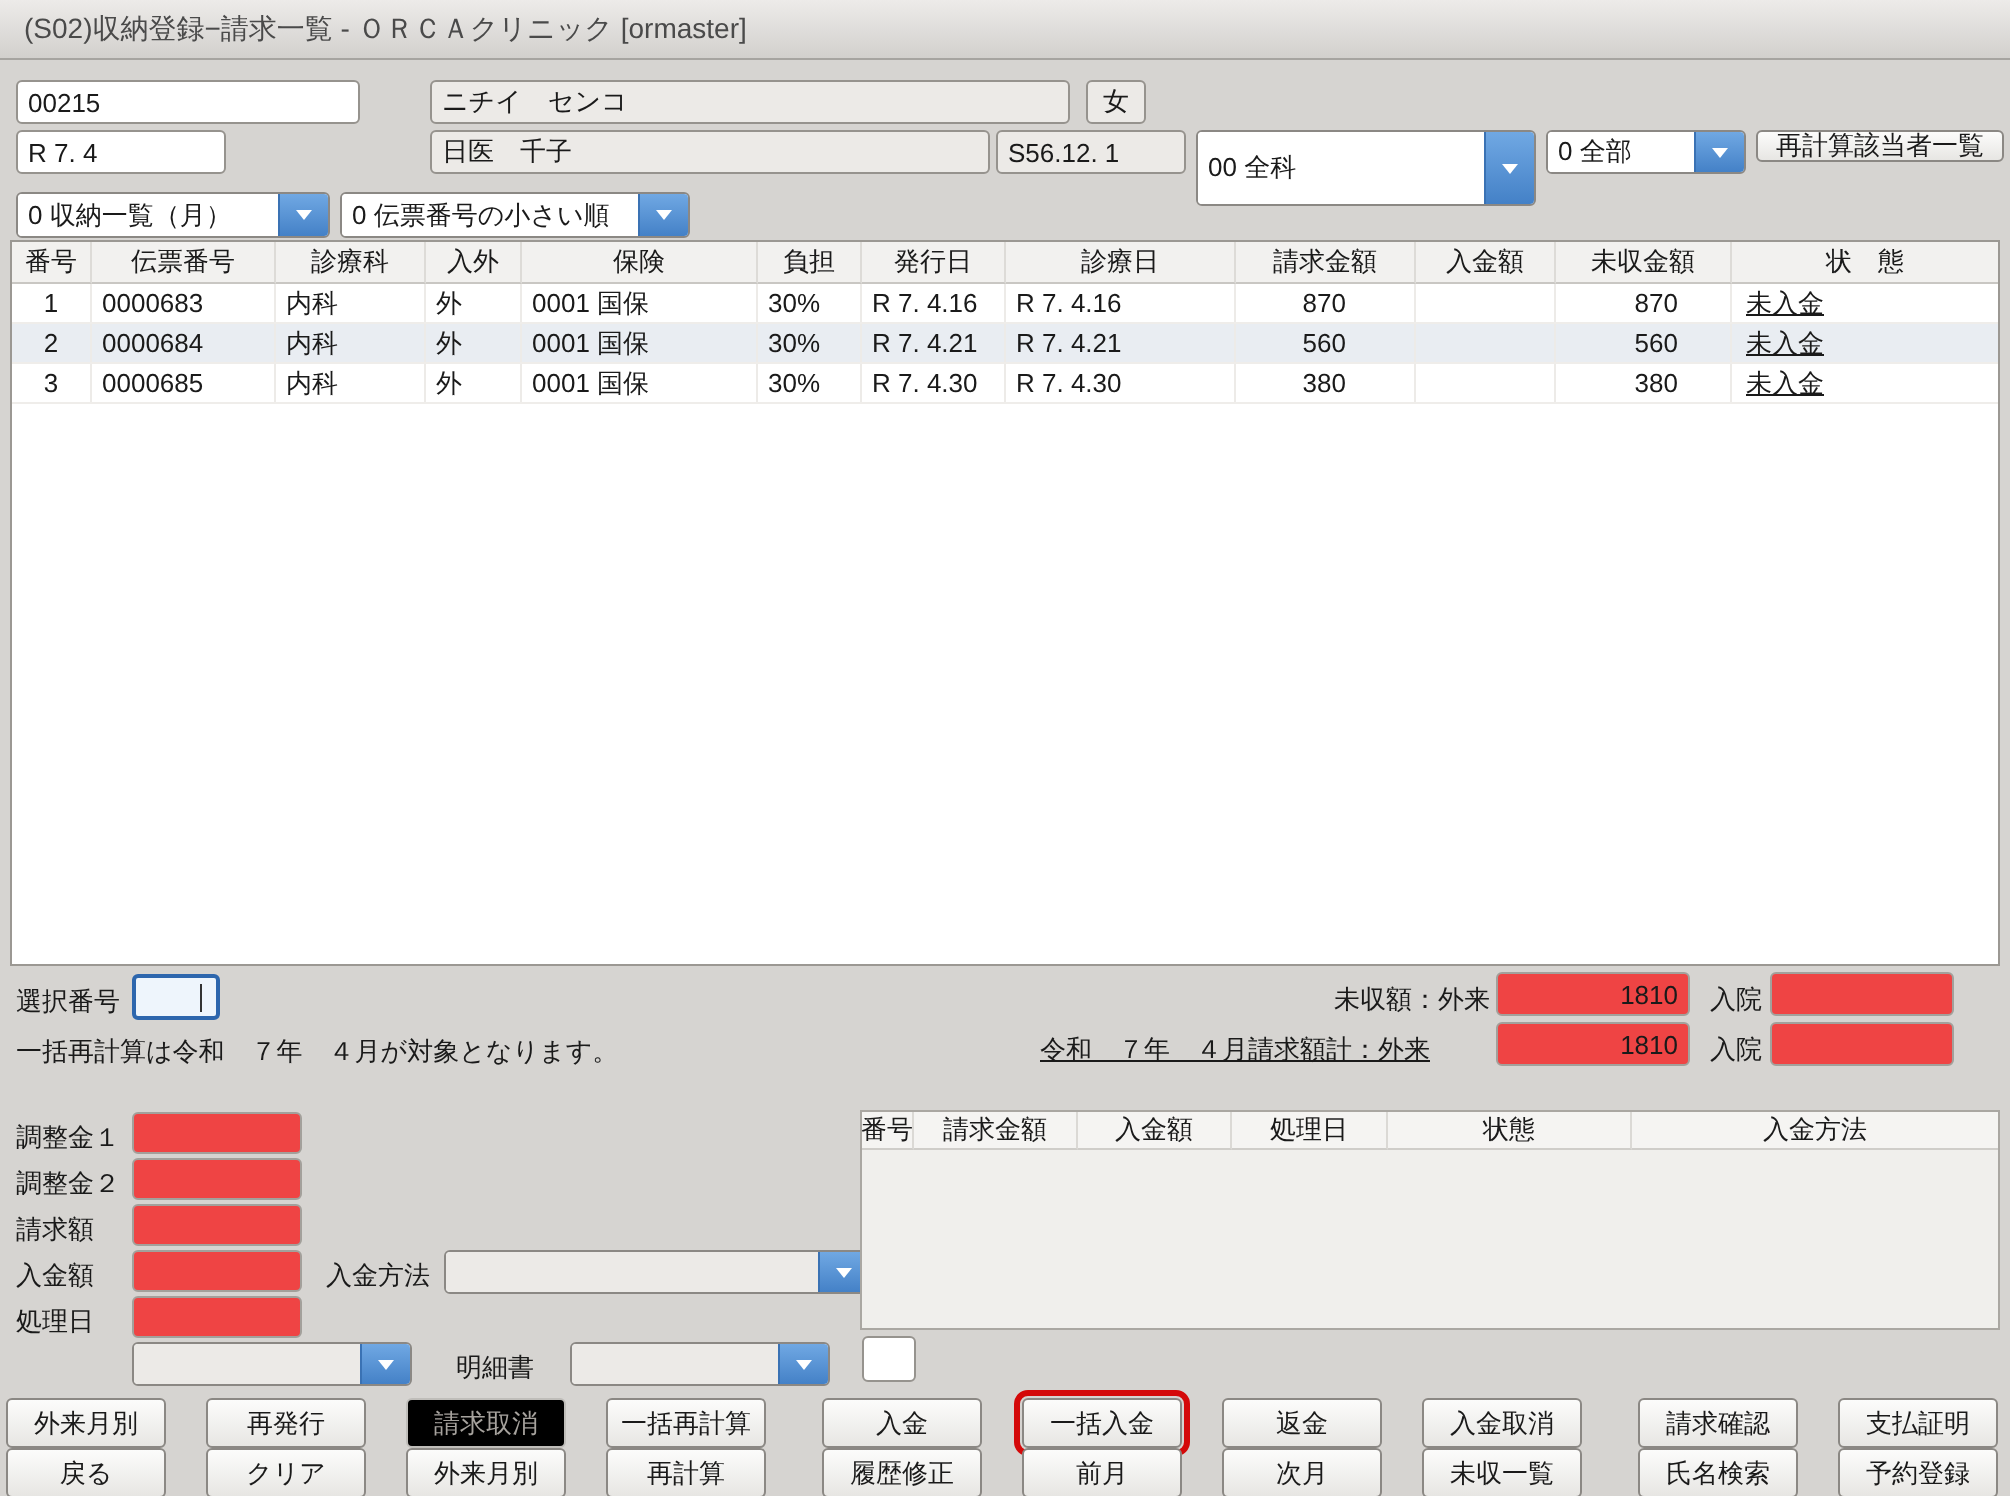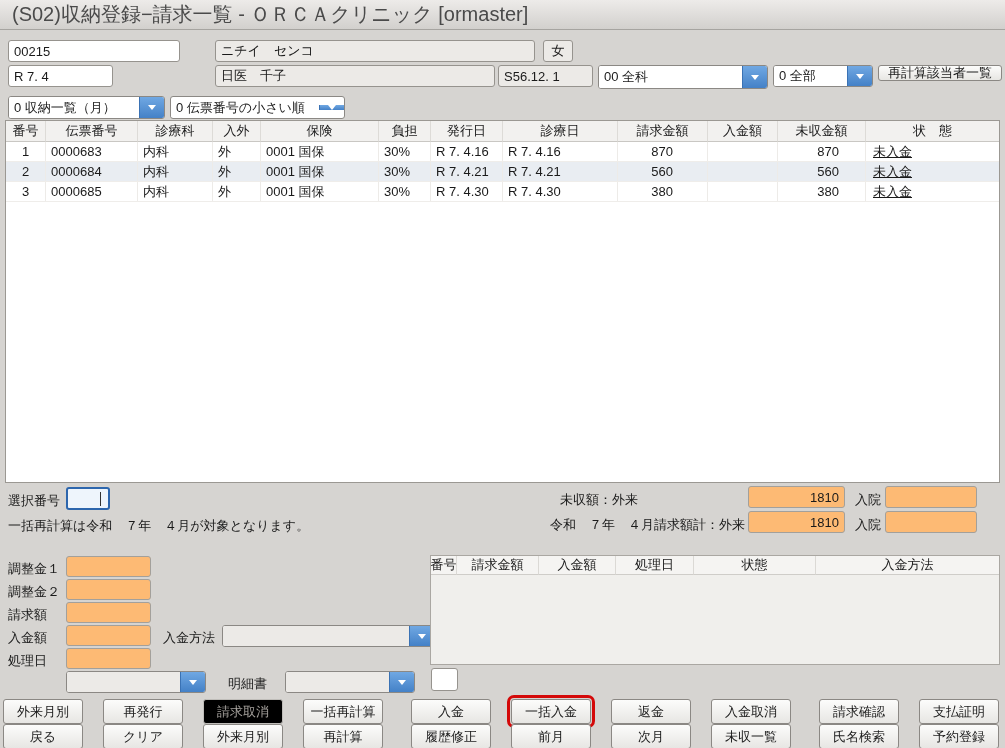--- a/index.html
+++ b/index.html
@@ -8,27 +8,27 @@
     background:#d6d4d1;color:#1a1a1a;
     font-family:"Liberation Sans","DejaVu Sans",sans-serif;font-size:13px;
   }
   .abs{position:absolute;box-sizing:border-box;}
   
   .titlebar{
     left:0;top:0;width:1005px;height:30px;
     background:linear-gradient(#edebe9,#d2d0cd);
     border-bottom:1px solid #a6a4a0;
     display:flex;align-items:center;padding-left:12px;
-    color:#4a4a4a;font-size:20px;
+    color:#4a4a4a;font-size:14px;
   }
   
   .inp{background:#fff;border:1px solid #96938e;border-radius:3px;display:flex;align-items:center;padding:0 5px;}
   .inp.gray{background:#eceae7;}
   .inp.center{justify-content:center;padding:0;}
-  .tot-inp{background:#fdba74;border:1px solid #a3a09b;border-radius:3px;display:flex;align-items:center;justify-content:flex-end;padding:0 5px;}
+  .tot-inp{background:#ef4444;border:1px solid #a3a09b;border-radius:3px;display:flex;align-items:center;justify-content:flex-end;padding:0 5px;}
   .sel-input{background:#eef5fc;border:2px solid #2d66ad;border-radius:3px;}
   .sel-input .cursor{position:absolute;right:7px;top:3px;width:1px;height:14px;background:#333;}
   .lbl{white-space:pre;}
   .dd{border:1px solid #8b8884;border-radius:3px;display:flex;overflow:hidden;background:#fff;}
   .dd .dd-text{flex:1;display:flex;align-items:center;padding:0 5px;background:#fff;white-space:pre;}
   .dd.gray .dd-text{background:#eceae7;}
   .dd .dd-btn{width:24px;background:linear-gradient(#70a8e3,#4481c7);border-left:1px solid #3a72b4;display:flex;align-items:center;justify-content:center;}
   .tri{width:0;height:0;border-left:4px solid transparent;border-right:4px solid transparent;border-top:5px solid #fff;}
   .btn{background:linear-gradient(#fcfcfb,#e7e6e3);border:1px solid #8b8884;border-radius:3px;
        display:flex;align-items:center;justify-content:center;font-size:13px;color:#1a1a1a;white-space:pre;}
@@ -79,21 +79,21 @@
 
 <div class="abs inp" style="left:8px;top:65px;width:105px;height:22px;">
   <span>R 7. 4</span>
 </div>
 <div class="abs inp gray" style="left:215px;top:65px;width:280px;height:22px;">
   <span style="white-space:pre;">日医　千子</span>
 </div>
 <div class="abs inp gray" style="left:498px;top:65px;width:95px;height:22px;">
   <span>S56.12. 1</span>
 </div>
-<div class="abs dd" style="left:598px;top:65px;width:170px;height:24px;">
+<div class="abs dd" style="left:598px;top:65px;width:170px;height:38px;">
   <div class="dd-text">00 全科</div>
   <div class="dd-btn">
       <div class="tri"></div>
     </div>
 </div>
 <div class="abs dd" style="left:773px;top:65px;width:100px;height:22px;">
   <div class="dd-text">0 全部</div>
   <div class="dd-btn">
       <div class="tri"></div>
     </div>
@@ -101,21 +101,21 @@
 <div class="abs btn" style="left:878px;top:65px;width:124px;height:16px;">
   <span>再計算該当者一覧</span>
 </div>
 
 <div class="abs dd" style="left:8px;top:96px;width:157px;height:23px;">
   <div class="dd-text">0 収納一覧（月）</div>
   <div class="dd-btn">
       <div class="tri"></div>
     </div>
 </div>
-<div class="abs dd" style="left:170px;top:96px;width:175px;height:23px;align-items:center;">
+<div class="abs dd" style="left:170px;top:96px;width:175px;height:23px;">
   <div class="dd-text">0 伝票番号の小さい順</div>
   <div class="dd-btn">
       <div class="tri"></div>
     </div>
 </div>
 
 <div class="abs main-table">
   <div class="mt-grid mt-header">
     <div class="cell">番号</div>
     <div class="cell">伝票番号</div>
@@ -173,29 +173,29 @@
     <div class="cell al11">未入金</div>
   </div>
 </div>
 
 <span class="abs lbl" style="left:8px;top:492px;">選択番号</span>
 <div class="abs sel-input" style="left:66px;top:487px;width:44px;height:23px;">
   <span class="cursor"></span>
 </div>
 <span class="abs lbl" style="left:8px;top:517px;">一括再計算は令和　７年　４月が対象となります。</span>
 
-<span class="abs lbl" style="left:560px;top:491px;width:185px;font-family:Liberation Serif, serif;">未収額：外来</span>
+<span class="abs lbl" style="left:560px;top:491px;width:185px;text-align:right;font-family:Liberation Serif, serif;">未収額：外来</span>
 <div class="abs tot-inp" style="left:748px;top:486px;width:97px;height:22px;">
   <span>1810</span>
 </div>
 <span class="abs lbl" style="left:855px;top:491px;">入院</span>
 <div class="abs tot-inp" style="left:885px;top:486px;width:92px;height:22px;">
   <span></span>
 </div>
-<span class="abs lbl" style="left:520px;top:516px;width:225px;text-align:right;">令和　７年　４月請求額計：外来</span>
+<span class="abs lbl" style="left:520px;top:516px;width:225px;text-decoration:underline;">令和　７年　４月請求額計：外来</span>
 <div class="abs tot-inp" style="left:748px;top:511px;width:97px;height:22px;">
   <span>1810</span>
 </div>
 <span class="abs lbl" style="left:855px;top:516px;">入院</span>
 <div class="abs tot-inp" style="left:885px;top:511px;width:92px;height:22px;">
   <span></span>
 </div>
 
 <span class="abs lbl" style="left:8px;top:560px;">調整金１</span>
 <div class="abs tot-inp" style="left:66px;top:556px;width:85px;height:21px;">

